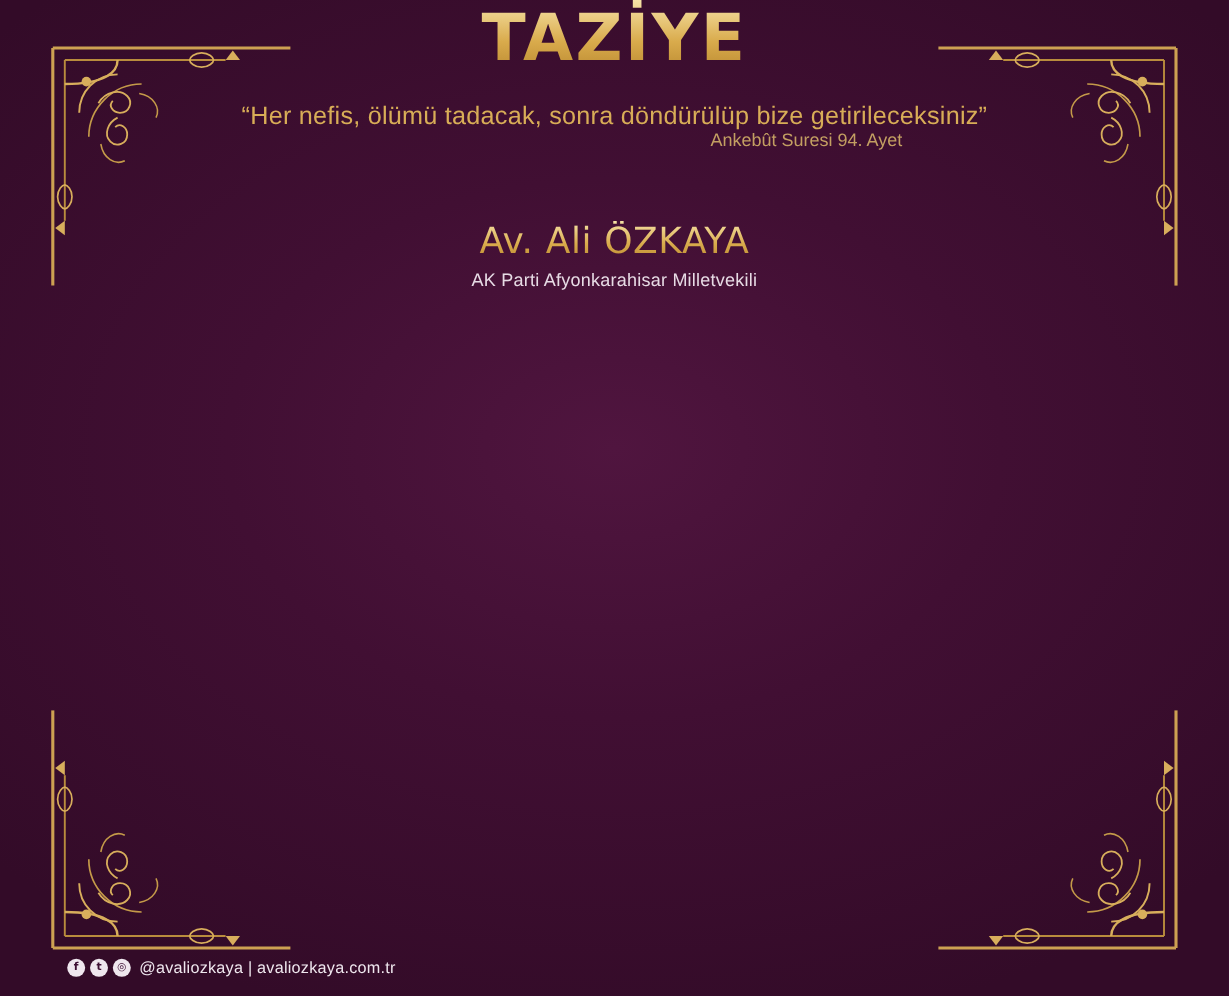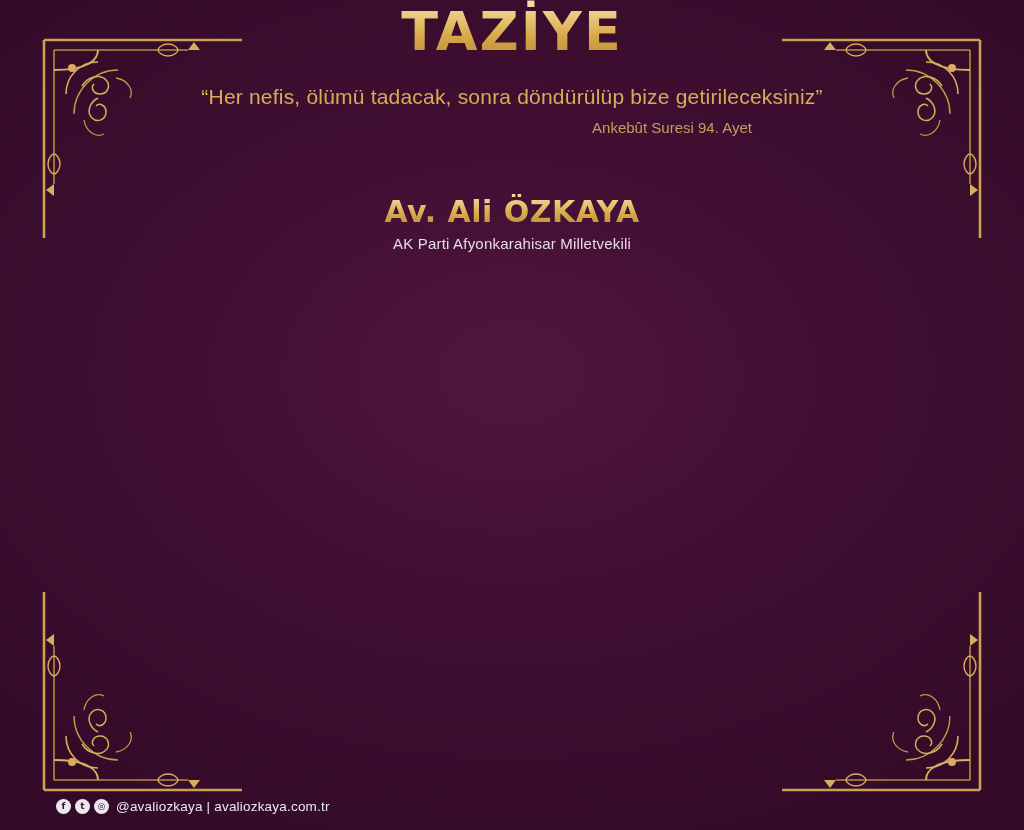--- a/index.html
+++ b/index.html
@@ -67,21 +67,20 @@
     color: transparent;
     font-family: "DejaVu Sans", "Liberation Serif", serif;
     margin-bottom: 18px;
     line-height: 1.5;
     white-space: nowrap;
   }
   .ayet-tr {
     font-size: 21px;
     color: #d8ad57;
     font-style: normal;
-    margin-bottom: 10px;
     letter-spacing: .2px;
   }
   .ayet-src {
     font-size: 15px;
     color: #c39f62;
     align-self: center;
     margin-left: 320px;
     margin-bottom: 58px;
   }
   .message {
@@ -92,21 +91,21 @@
     line-height: 1.53;
     margin-bottom: 70px;
   }
   .wish {
     color: #efe6ed;
     font-size: 20.5px;
     margin-bottom: 44px;
   }
   .signature {
     font-size: 30px;
-    font-weight: bold;
+    font-weight: normal;
     letter-spacing: .5px;
     background: linear-gradient(180deg, #f6e3a8 0%, #d9ab4c 55%, #b8872f 100%);
     -webkit-background-clip: text;
     background-clip: text;
     color: transparent;
     margin-bottom: 6px;
     font-family: "DejaVu Sans", sans-serif;
   }
   .sig-sub {
     font-size: 15px;

